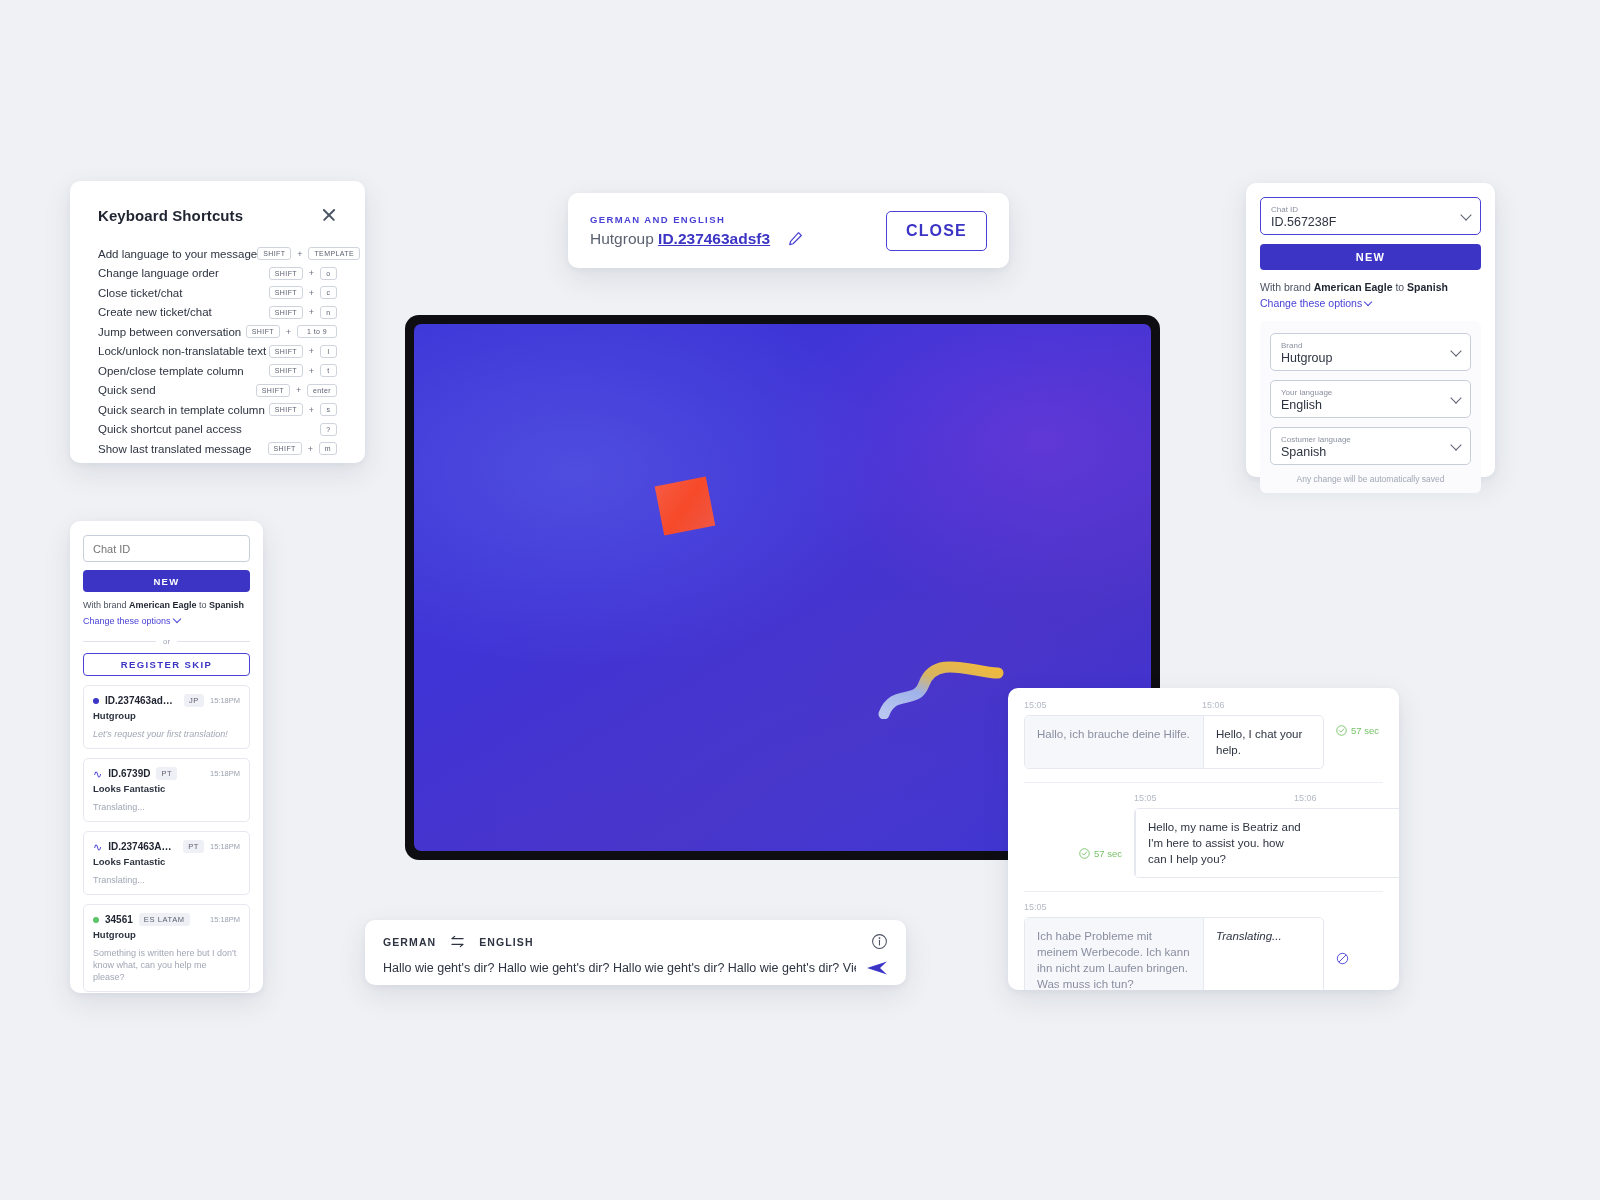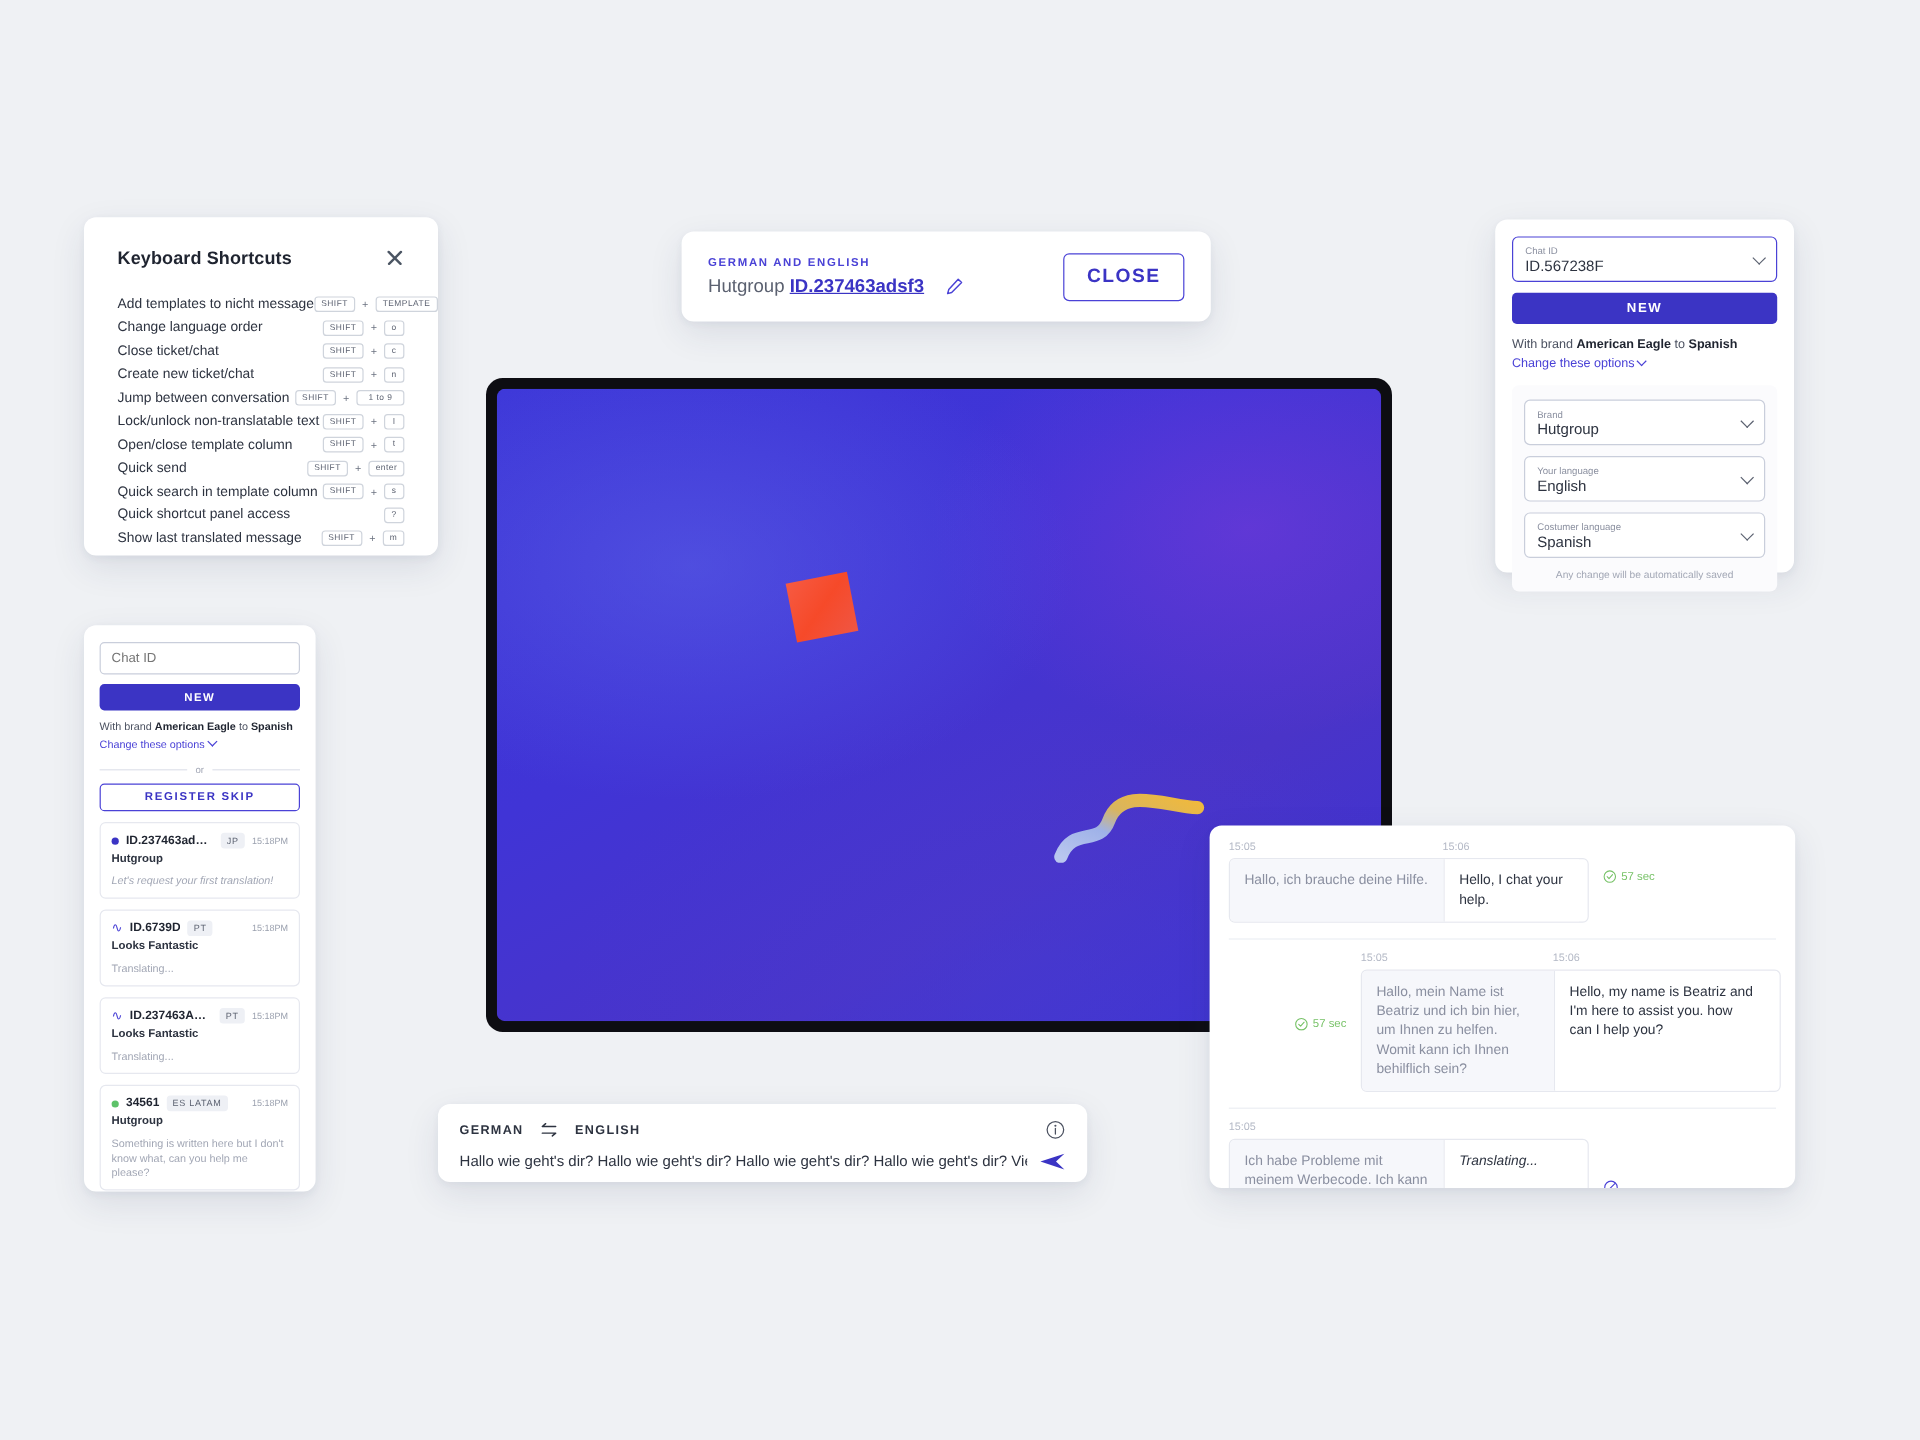--- a/index.html
+++ b/index.html
@@ -144,21 +144,21 @@
   #composer { left: 365px; top: 920px; width: 541px; height: 65px; padding: 13px 18px; }
   .cmp-top { display: flex; align-items: center; gap: 13px; }
   .cmp-lang { font-size: 10.5px; font-weight: bold; letter-spacing: 1.1px; color: #2d3340; }
   .swap { width: 17px; height: 13px; }
   .info-ic { margin-left: auto; width: 17px; height: 17px; cursor: pointer; }
   .cmp-bottom { display: flex; align-items: center; gap: 10px; margin-top: 9px; }
   .cmp-text { font-size: 12.5px; color: #2d3340; flex: 1; white-space: nowrap; overflow: hidden; }
   .send-ic { width: 22px; height: 18px; cursor: pointer; flex: none; }
 
   
-  #convo { left: 1008px; top: 688px; width: 488px; height: 302px; padding: 12px 16px; overflow: hidden; }
+  #convo { left: 1008px; top: 688px; width: 391px; height: 302px; padding: 12px 16px; overflow: hidden; }
   .msg-block { position: relative; }
   .ts-row { display: flex; font-size: 9px; color: #b4b9c6; margin-bottom: 5px; }
   .bubble-pair { display: flex; border: 1px solid #e6e8ef; border-radius: 5px; overflow: hidden; background: #fff; }
   .bub { padding: 10px 12px; font-size: 11.5px; line-height: 16px; }
   .bub.src { background: #f6f7fb; color: #8a8fa0; }
   .bub.dst { background: #fff; color: #2d3340; }
   .sep { width: 1px; background: #e6e8ef; flex: none; }
   .status { display: flex; align-items: center; gap: 4px; font-size: 9.5px; color: #77c267; flex: none; }
   .check-ic { width: 11px; height: 11px; flex: none; }
   .no-ic { width: 13px; height: 13px; flex: none; }
@@ -171,21 +171,21 @@
 
 <div class="stage">
 
   <div class="card" id="shortcuts">
     <div class="sc-head">
       <div class="sc-title">Keyboard Shortcuts</div>
       <div class="sc-close"></div>
     </div>
     <div id="sc-rows">
         <div class="sc-row">
-          <div class="sc-label">Add templates to nicht message</div>
+          <div class="sc-label">Add language to your message</div>
           <div class="sc-keys">
             <span class="kbd">SHIFT</span>
             <span class="plus">+</span>
             <span class="kbd wide">TEMPLATE</span>
           </div>
         </div>
         <div class="sc-row">
           <div class="sc-label">Change language order</div>
           <div class="sc-keys">
             <span class="kbd">SHIFT</span>
@@ -444,21 +444,20 @@
           </div>
           <div class="row-wrap" style="margin-left:0">
             <div class="status" style="margin-top: 40px; width: 98px; justify-content: flex-end;">
               <svg class="check-ic" viewBox="0 0 12 12">
                 <circle cx="6" cy="6" r="5.2" fill="none" stroke="#77c267" stroke-width="1"></circle>
                 <path d="M3.6 6.1 L5.3 7.8 L8.5 4.2" fill="none" stroke="#77c267" stroke-width="1" stroke-linecap="round" stroke-linejoin="round"></path>
               </svg>
               <span>57 sec</span>
             </div>
             <div class="bubble-pair" style="width:350px;flex:none">
-              <div class="bub src" style="width:160px">Hallo, mein Name ist Beatriz und ich bin hier, um Ihnen zu helfen. Womit kann ich Ihnen behilflich sein?</div>
               <div class="sep"></div>
               <div class="bub dst" style="width:178px">Hello, my name is Beatriz and I'm here to assist you. how can I help you?</div>
             </div>
           </div>
         </div>
         <div class="divider-line"></div>
         <div class="msg-block">
           <div class="ts-row" style="margin-left:0px">
             <span style="width:178px">15:05</span>
             <span></span>

